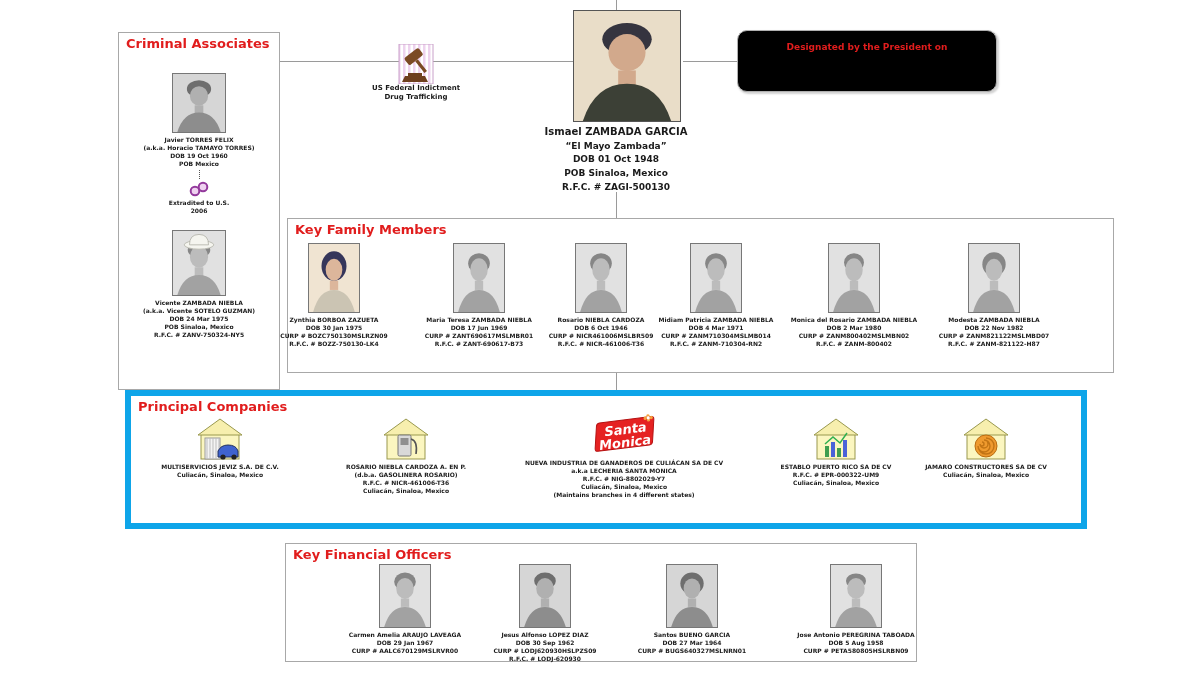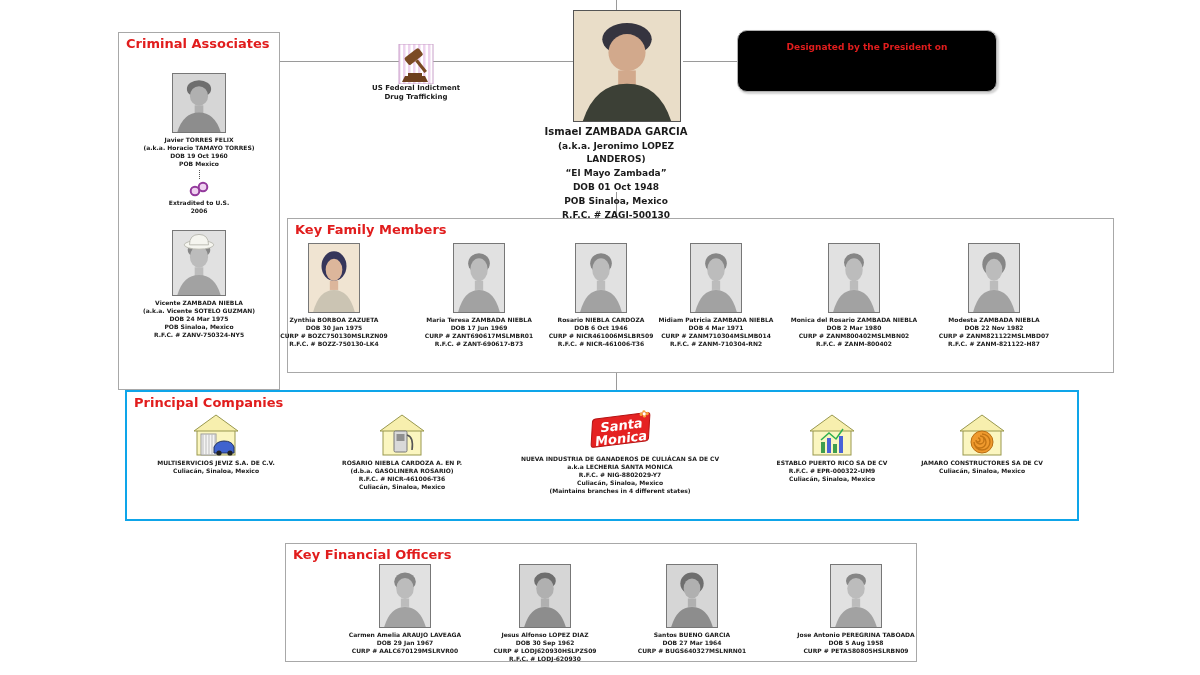--- a/index.html
+++ b/index.html
@@ -1,20 +1,20 @@
 <!DOCTYPE html>
 <html><head>
 <meta charset="utf-8">
 <title>Organization Chart</title>
 <style>
   html,body{margin:0;padding:0;background:#fff;}
   .canvas{position:relative;width:1200px;height:675px;background:#fff;overflow:hidden;
           font-family:"DejaVu Sans","Liberation Sans",sans-serif;color:#1a1a1a;}
   .box{position:absolute;border:1px solid #a8a8a8;background:#fff;}
-  .box--red{border:2px solid #0ea5e9;}
+  .box--red{border:6px solid #0ea5e9;}
   .section-title{position:absolute;top:3px;left:7px;color:#e11d1d;font-weight:bold;font-size:13px;white-space:nowrap;}
   .hline,.vline{position:absolute;background:#9a9a9a;}
   .hline{height:1px;}
   .vline{width:1px;}
   .photo{border:1px solid #777;background:#eee;box-sizing:border-box;flex:none;}
   .ph-main{position:absolute;left:573px;top:10px;width:108px;height:112px;border:1px solid #555;}
   .ph-assoc{width:54px;height:60px;}
   .ph-fam{width:52px;height:70px;}
   .ph-off{width:52px;height:64px;}
   .psvg{width:100%;height:100%;display:block;}
@@ -54,21 +54,20 @@
     <svg class="psvg" viewBox="0 0 60 74" preserveAspectRatio="none">
       <rect class="p-bg" width="60" height="74"></rect>
       <ellipse class="p-hair" cx="30" cy="19" rx="14" ry="11"></ellipse>
       <rect class="p-skin" x="25" y="40" width="10" height="10"></rect>
       <ellipse class="p-skin" cx="30" cy="28" rx="10.5" ry="12.5"></ellipse>
       <path class="p-shirt" d="M5 74 Q12 49 30 49 Q48 49 55 74 Z"></path>
     </svg>
   </div>
   <div class="main-info">
     <div class="nm">Ismael ZAMBADA GARCIA</div>
-    <div>(a.k.a. Jeronimo LOPEZ LANDEROS)</div>
     <div>“El Mayo Zambada”</div>
     <div>DOB 01 Oct 1948</div>
     <div>POB Sinaloa, Mexico</div>
     <div>R.F.C. # ZAGI-500130</div>
   </div>
 
   <div class="designation">
     <div>Designated by the President on</div>
   </div>
 

